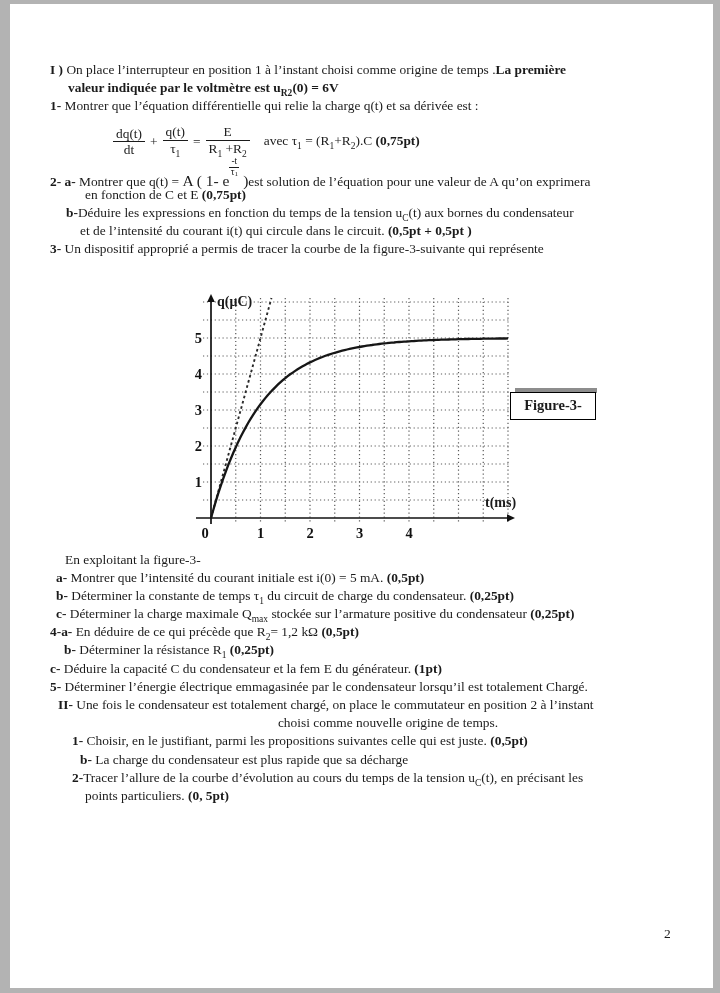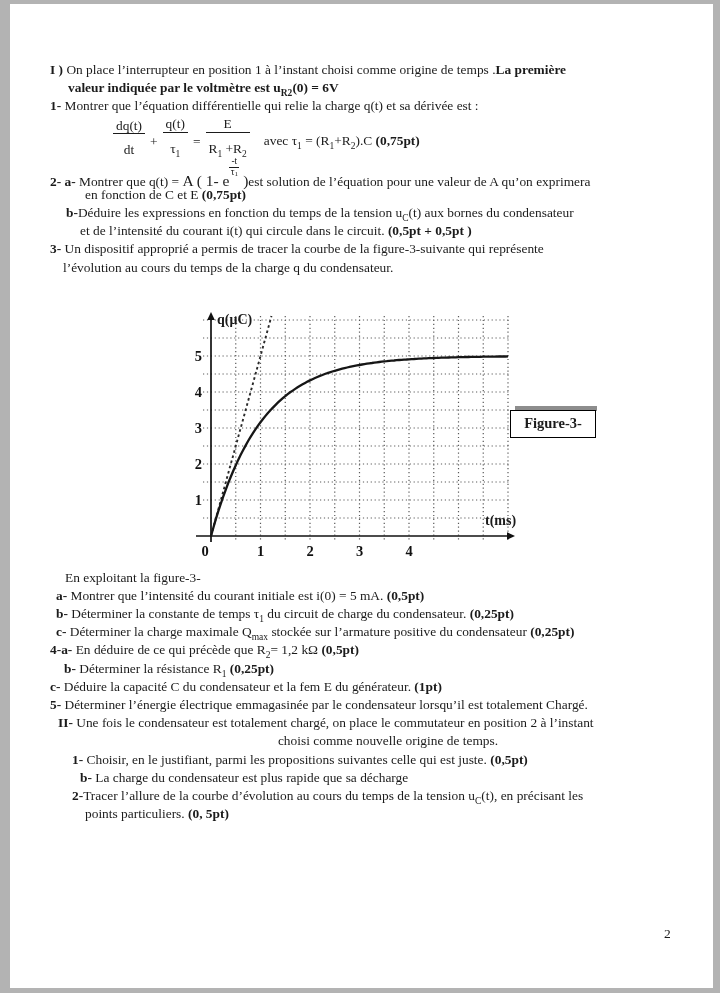--- a/index.html
+++ b/index.html
@@ -12,21 +12,21 @@
   .b{font-weight:bold;}
   .sub{font-size:9.5px;vertical-align:-3.5px;}
   .big{font-size:15.5px;}
   .supfrac{display:inline-block;font-size:9.5px;line-height:1.05;text-align:center;
            transform:translateY(-11px);}
   .supfrac .sf-num{display:block;border-bottom:1px solid #1b1b1b;padding:0 2px;}
   .supfrac .sub{font-size:7px;vertical-align:-1px;}
   .eq{display:flex;align-items:center;height:48px;margin:2px 0 2px 63px;font-size:13.4px;}
   .frac{display:inline-block;text-align:center;line-height:1.15;}
   .frac .fr-num{display:block;padding:0 3px;}
-  .frac .fr-den{display:block;border-top:1.2px solid #1b1b1b;padding:8px 3px;}
+  .frac .fr-den{display:block;border-top:1.2px solid #1b1b1b;padding:0 3px;}
   .op{padding:0 5px;}
   .eq-tail{margin-left:14px;}
   .chart{position:relative;margin:32px 0 0 135px;width:478px;height:258px;}
   .chart svg{position:absolute;left:0;top:0;}
   .grid{stroke:#5a5a5a;stroke-width:1.2;stroke-dasharray:1.2 2.7;}
   .axis{stroke:#111;stroke-width:1.7;}
   .axis-head{fill:#111;}
   .curve{stroke:#161616;stroke-width:2.3;fill:none;}
   .tangent{stroke:#2a2a2a;stroke-width:1.9;stroke-dasharray:2.6 2.8;fill:none;}
   .tick{font-family:"Liberation Serif",serif;font-size:14.5px;font-weight:bold;fill:#111;}
@@ -67,21 +67,20 @@
             <span class="fr-den"><span class="">R</span><span class="sub">1</span><span class=""> +R</span><span class="sub">2</span></span>
           </span>
           <span class="eq-tail"><span class="">avec τ</span><span class="sub">1</span><span class=""> = (R</span><span class="sub">1</span><span class="">+R</span><span class="sub">2</span><span class="">).C  </span><span class="b">(0,75pt)</span></span>
         </div>
       <div id="text-mid">
           <div class="line" style="margin-left: 0px;"><span class="b">2- a- </span><span class="">Montrer que q(t) = </span><span class="big">A ( 1- e</span><span class="supfrac"><span class="sf-num"><span class="">-t</span></span><span class="sf-den"><span class="">τ</span><span class="sub">1</span></span></span><span class="big"> )</span><span class="">est solution de l’équation pour une valeur de A qu’on exprimera</span></div>
           <div class="line" style="margin-left: 35px;"><span class="">en fonction de C et E   </span><span class="b">(0,75pt)</span></div>
           <div class="line" style="margin-left: 16px;"><span class="b">b-</span><span class="">Déduire les expressions en fonction du temps de la tension u</span><span class="sub">C</span><span class="">(t) aux bornes du condensateur</span></div>
           <div class="line" style="margin-left: 30px;"><span class="">et de l’intensité  du courant i(t) qui circule dans le circuit. </span><span class="b">(0,5pt + 0,5pt )</span></div>
           <div class="line" style="margin-left: 0px;"><span class="b">3-</span><span class=""> Un dispositif approprié a permis de tracer la courbe de la figure-3-suivante qui représente</span></div>
-          <div class="line" style="margin-left: 13px;"><span class="">l’évolution au cours du temps de la charge q du condensateur.</span></div>
         </div>
 
       <div id="chart" class="chart">
         <svg id="chart-svg" width="478" height="258">
             <line x1="50.75" y1="7" x2="50.75" y2="231" class="grid"></line>
             <line x1="75.5" y1="7" x2="75.5" y2="231" class="grid"></line>
             <line x1="100.25" y1="7" x2="100.25" y2="231" class="grid"></line>
             <line x1="125" y1="7" x2="125" y2="231" class="grid"></line>
             <line x1="149.75" y1="7" x2="149.75" y2="231" class="grid"></line>
             <line x1="174.5" y1="7" x2="174.5" y2="231" class="grid"></line>

